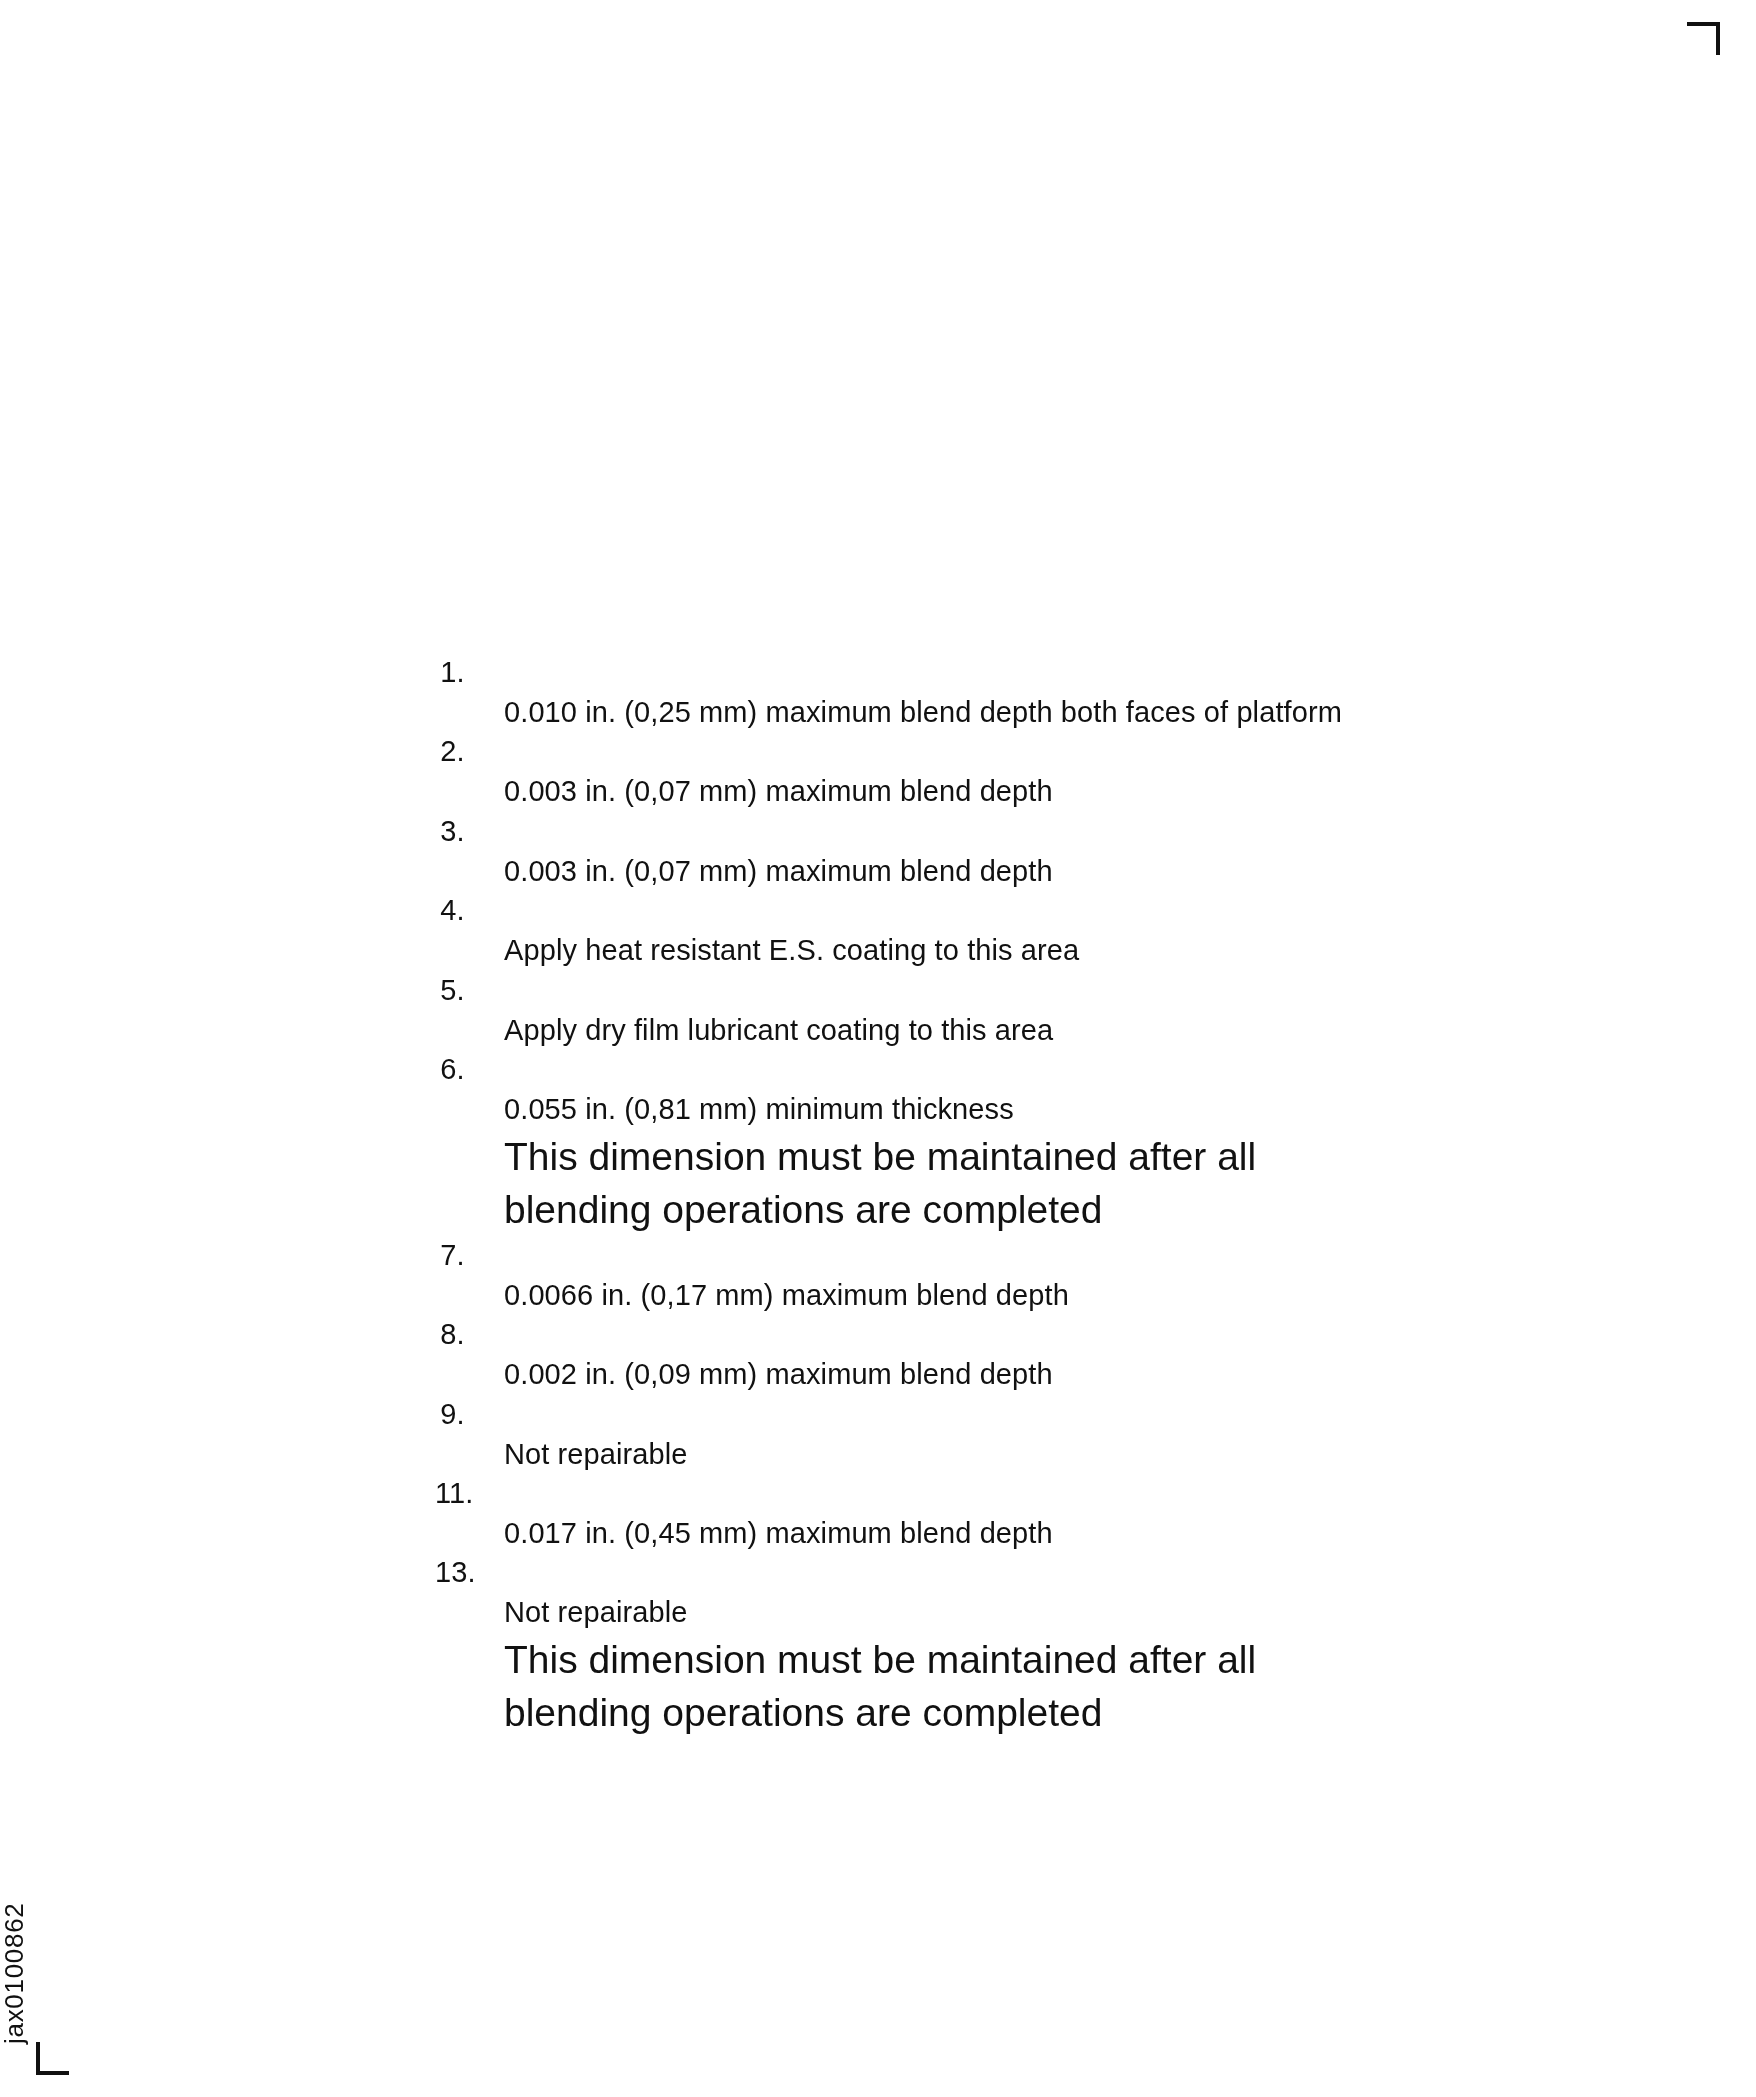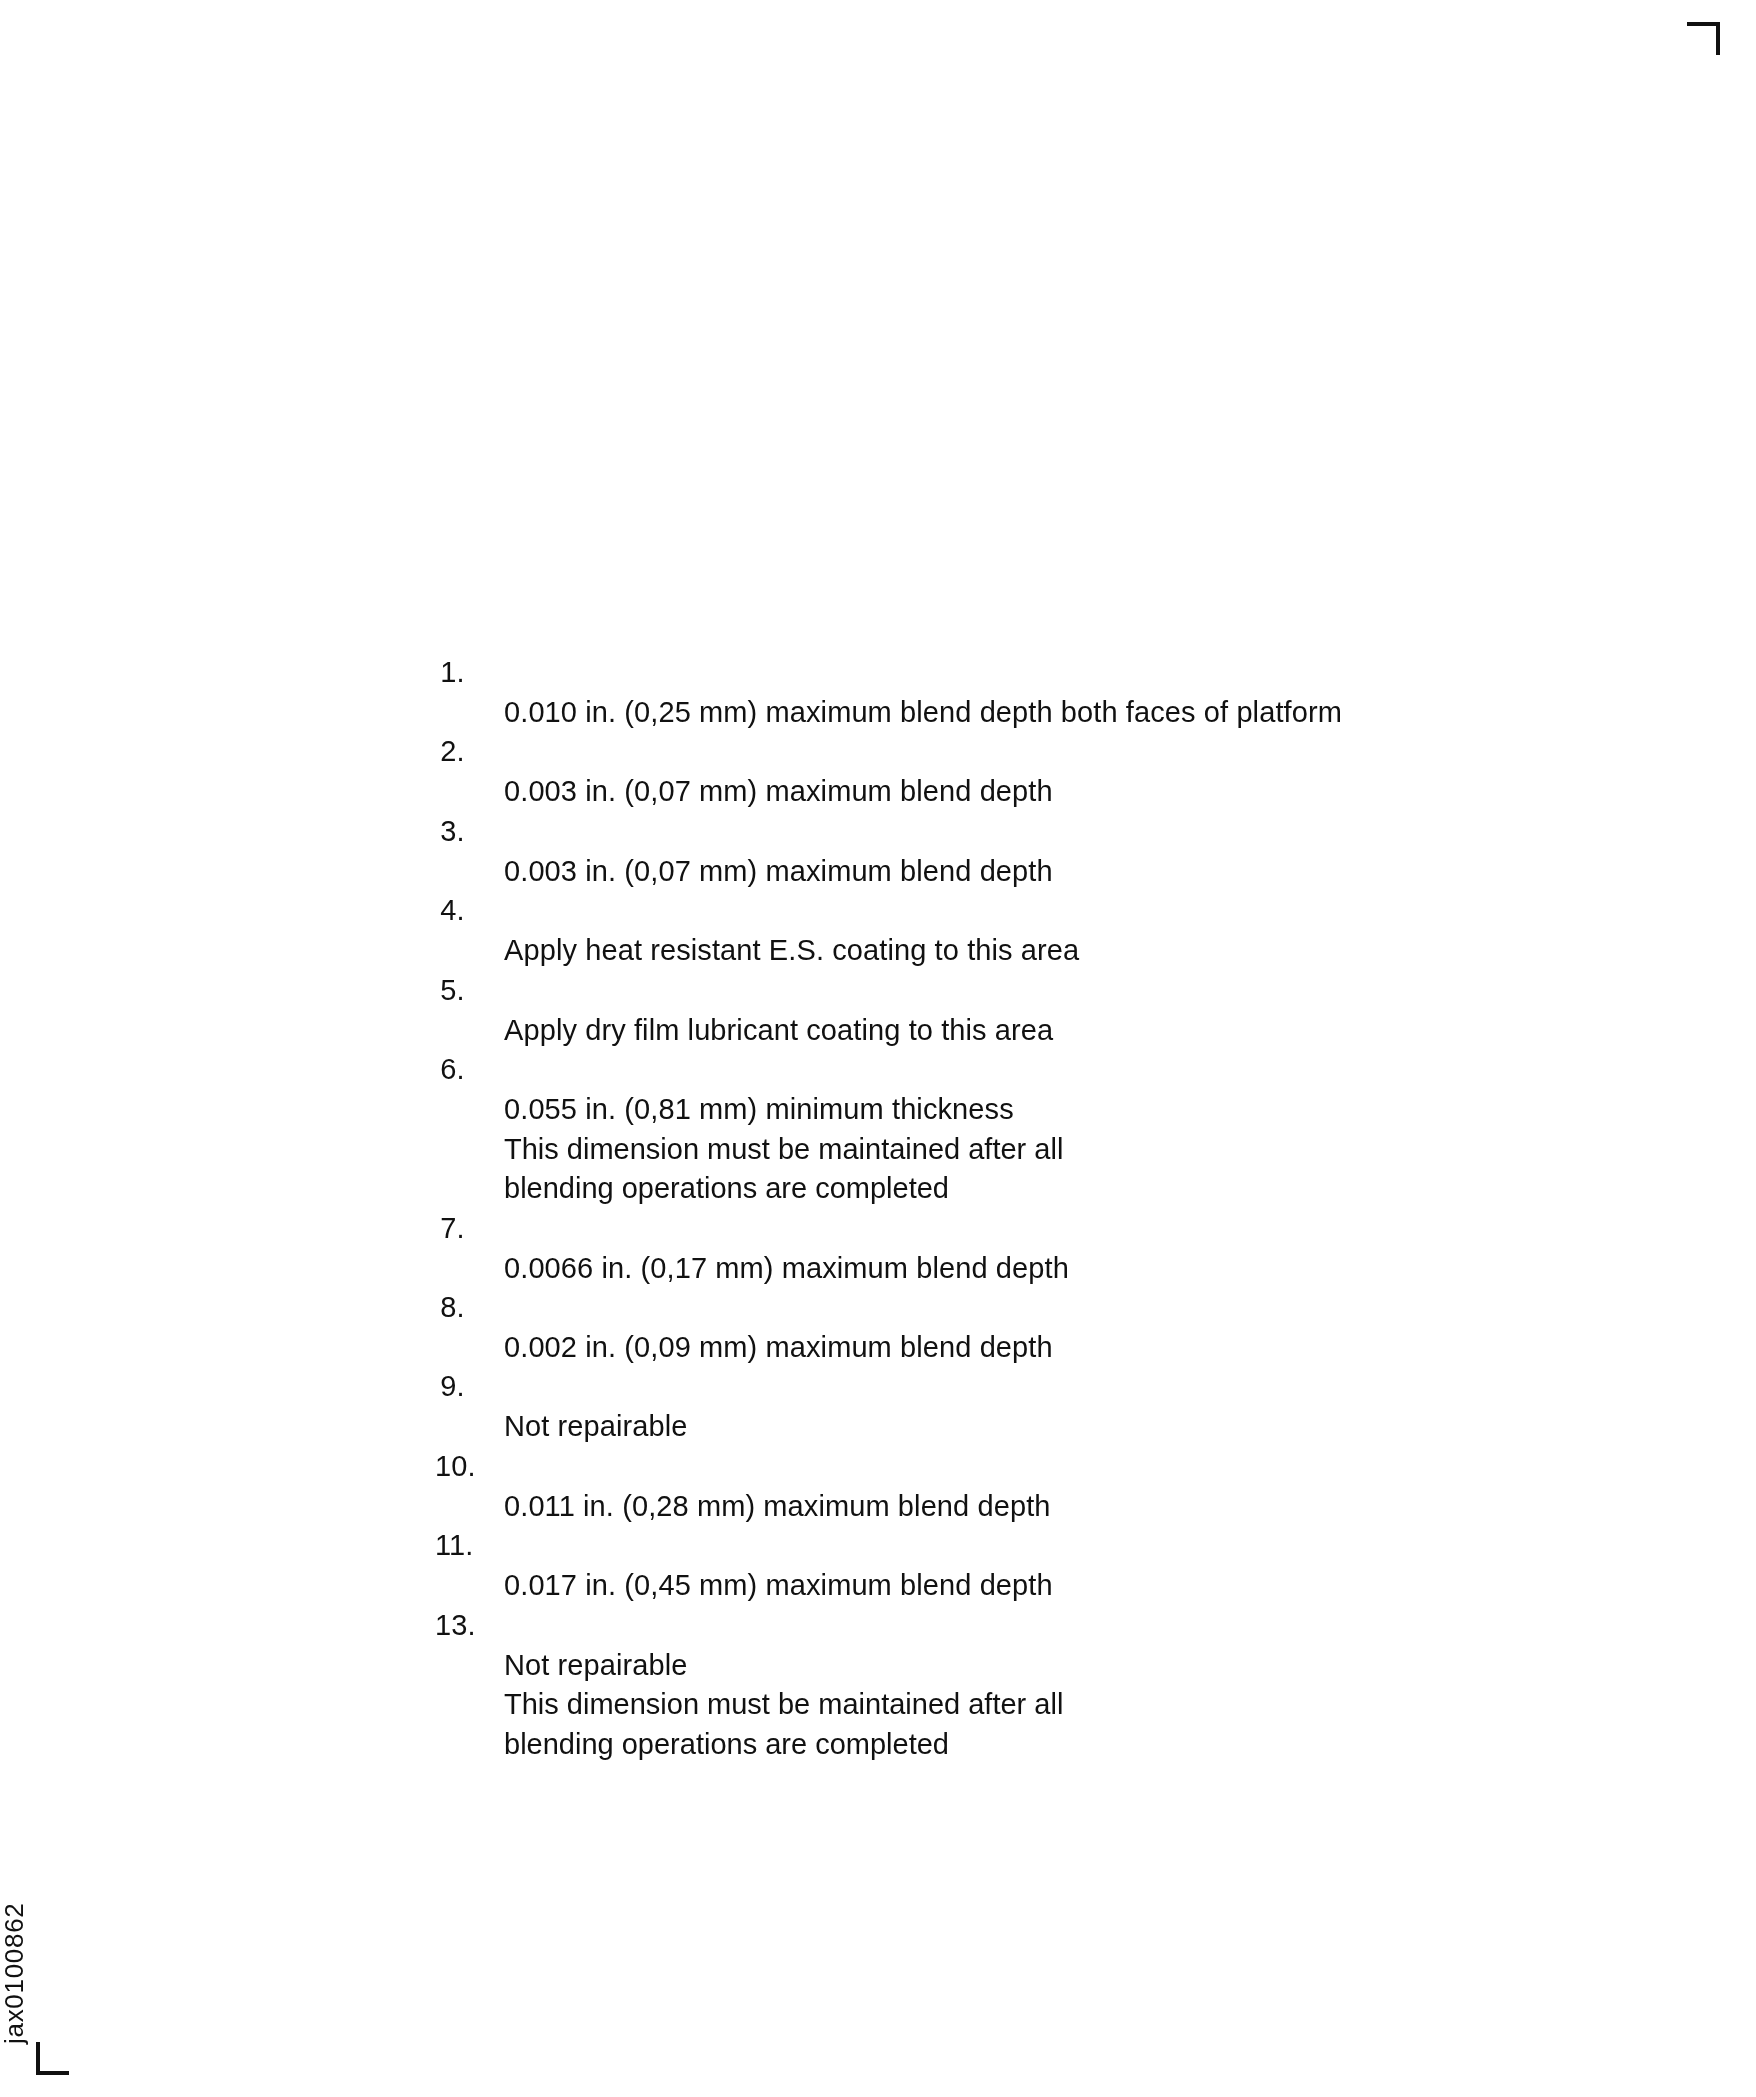--- a/index.html
+++ b/index.html
@@ -75,21 +75,21 @@
   .note-num.wide {
     padding-left: 0;
   }
   .note-text {
     flex: 1 1 auto;
     white-space: pre-wrap;
     margin-top: 40px;
   }
   .note-cont {
     display: flex;
-    font-size: 29px;
+    font-size: 39px;
     line-height: 1.36;
     color: #111111;
   }
   .note-cont .spacer {
     width: 69px;
     flex: 0 0 69px;
   }
 </style>
 </head>
 <body>
@@ -138,24 +138,20 @@
     </div>
     <div class="note-row">
       <span class="note-num">8.</span>
       <span class="note-text">0.002 in. (0,09 mm) maximum blend depth</span>
     </div>
     <div class="note-row">
       <span class="note-num">9.</span>
       <span class="note-text">Not repairable</span>
     </div>
     <div class="note-row">
-      <span class="note-num wide">10.</span>
-      <span class="note-text">0.011 in. (0,28 mm) maximum blend depth</span>
-    </div>
-    <div class="note-row">
       <span class="note-num wide">11.</span>
       <span class="note-text">0.017 in. (0,45 mm) maximum blend depth</span>
     </div>
     <div class="note-row">
       <span class="note-num wide">13.</span>
       <span class="note-text">Not repairable</span>
     </div>
     <div class="note-cont">
       <span class="spacer"></span>
       <span>This dimension must be maintained after all</span>

